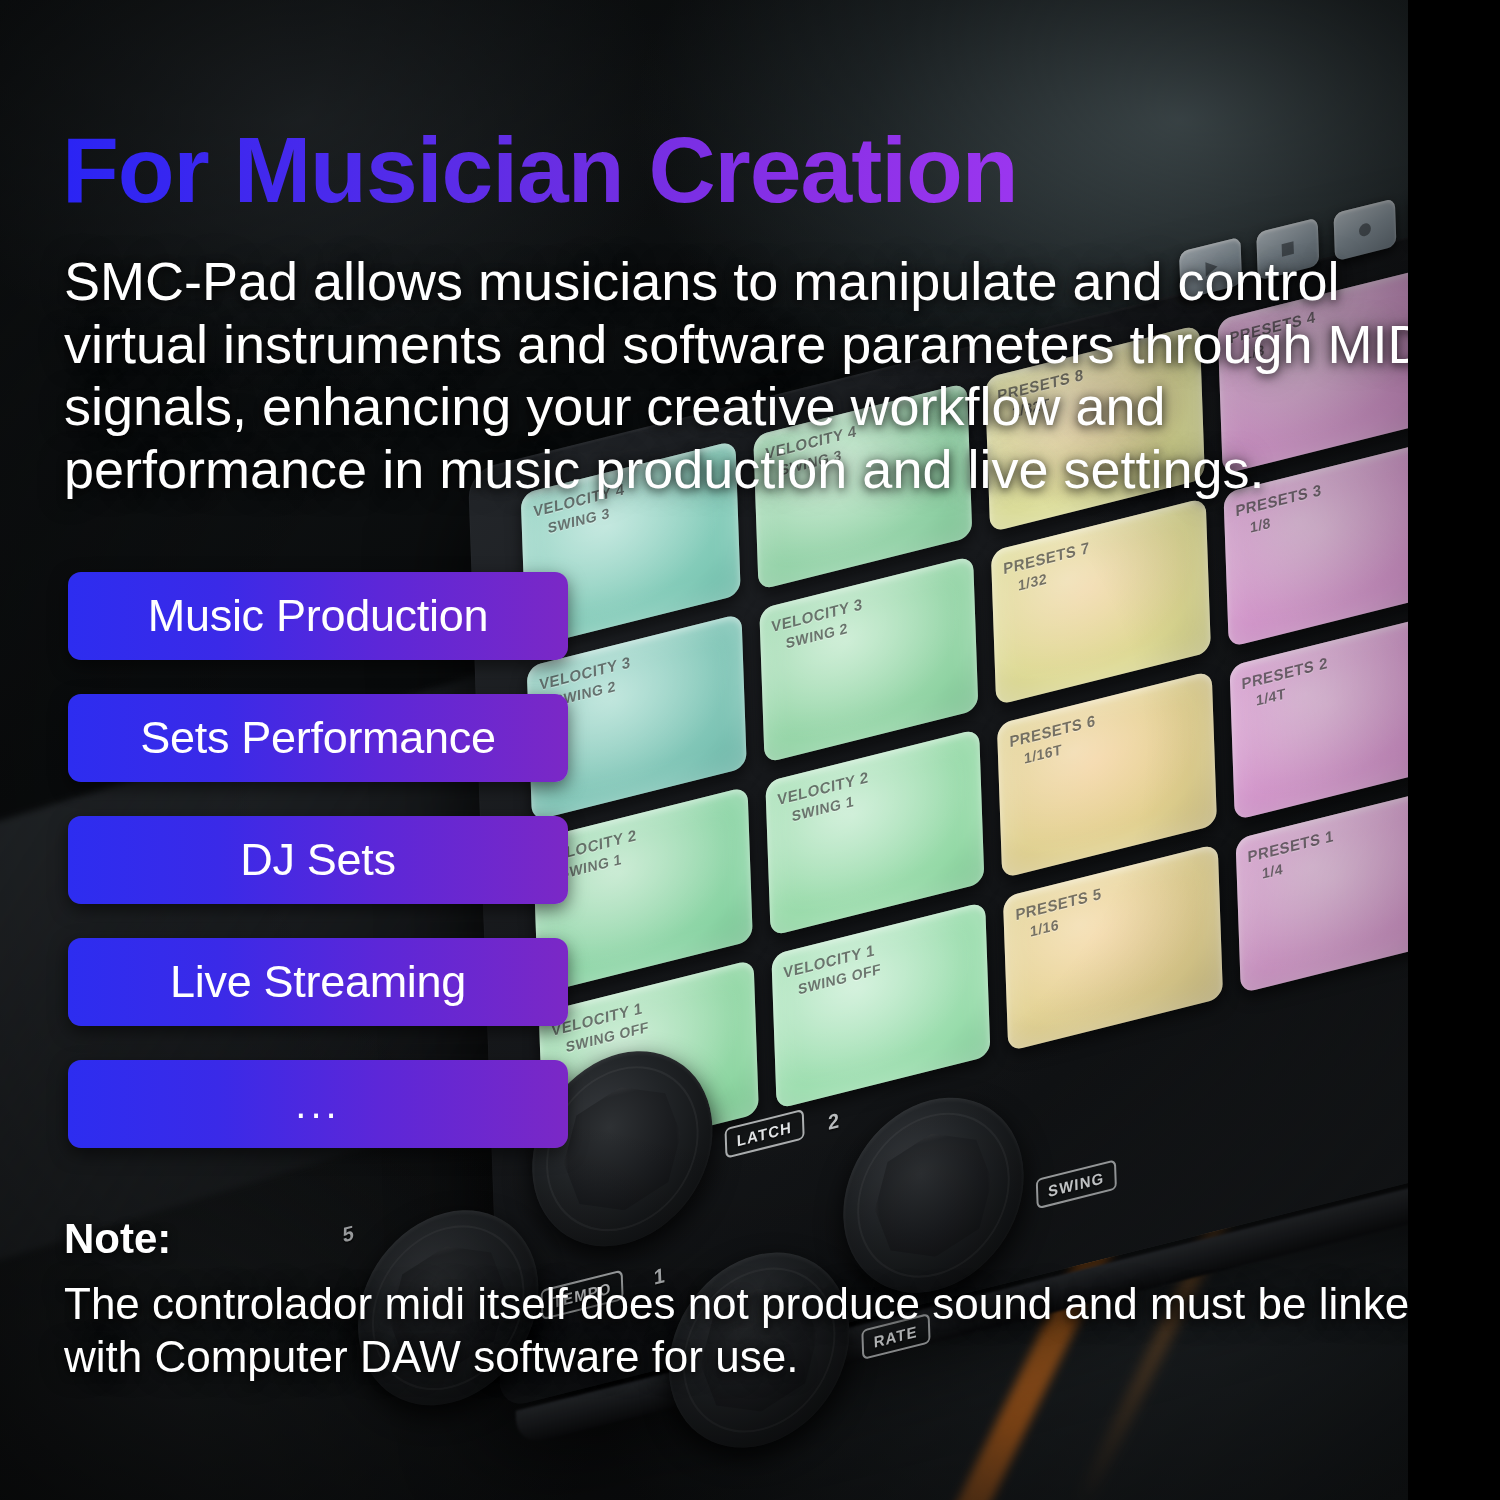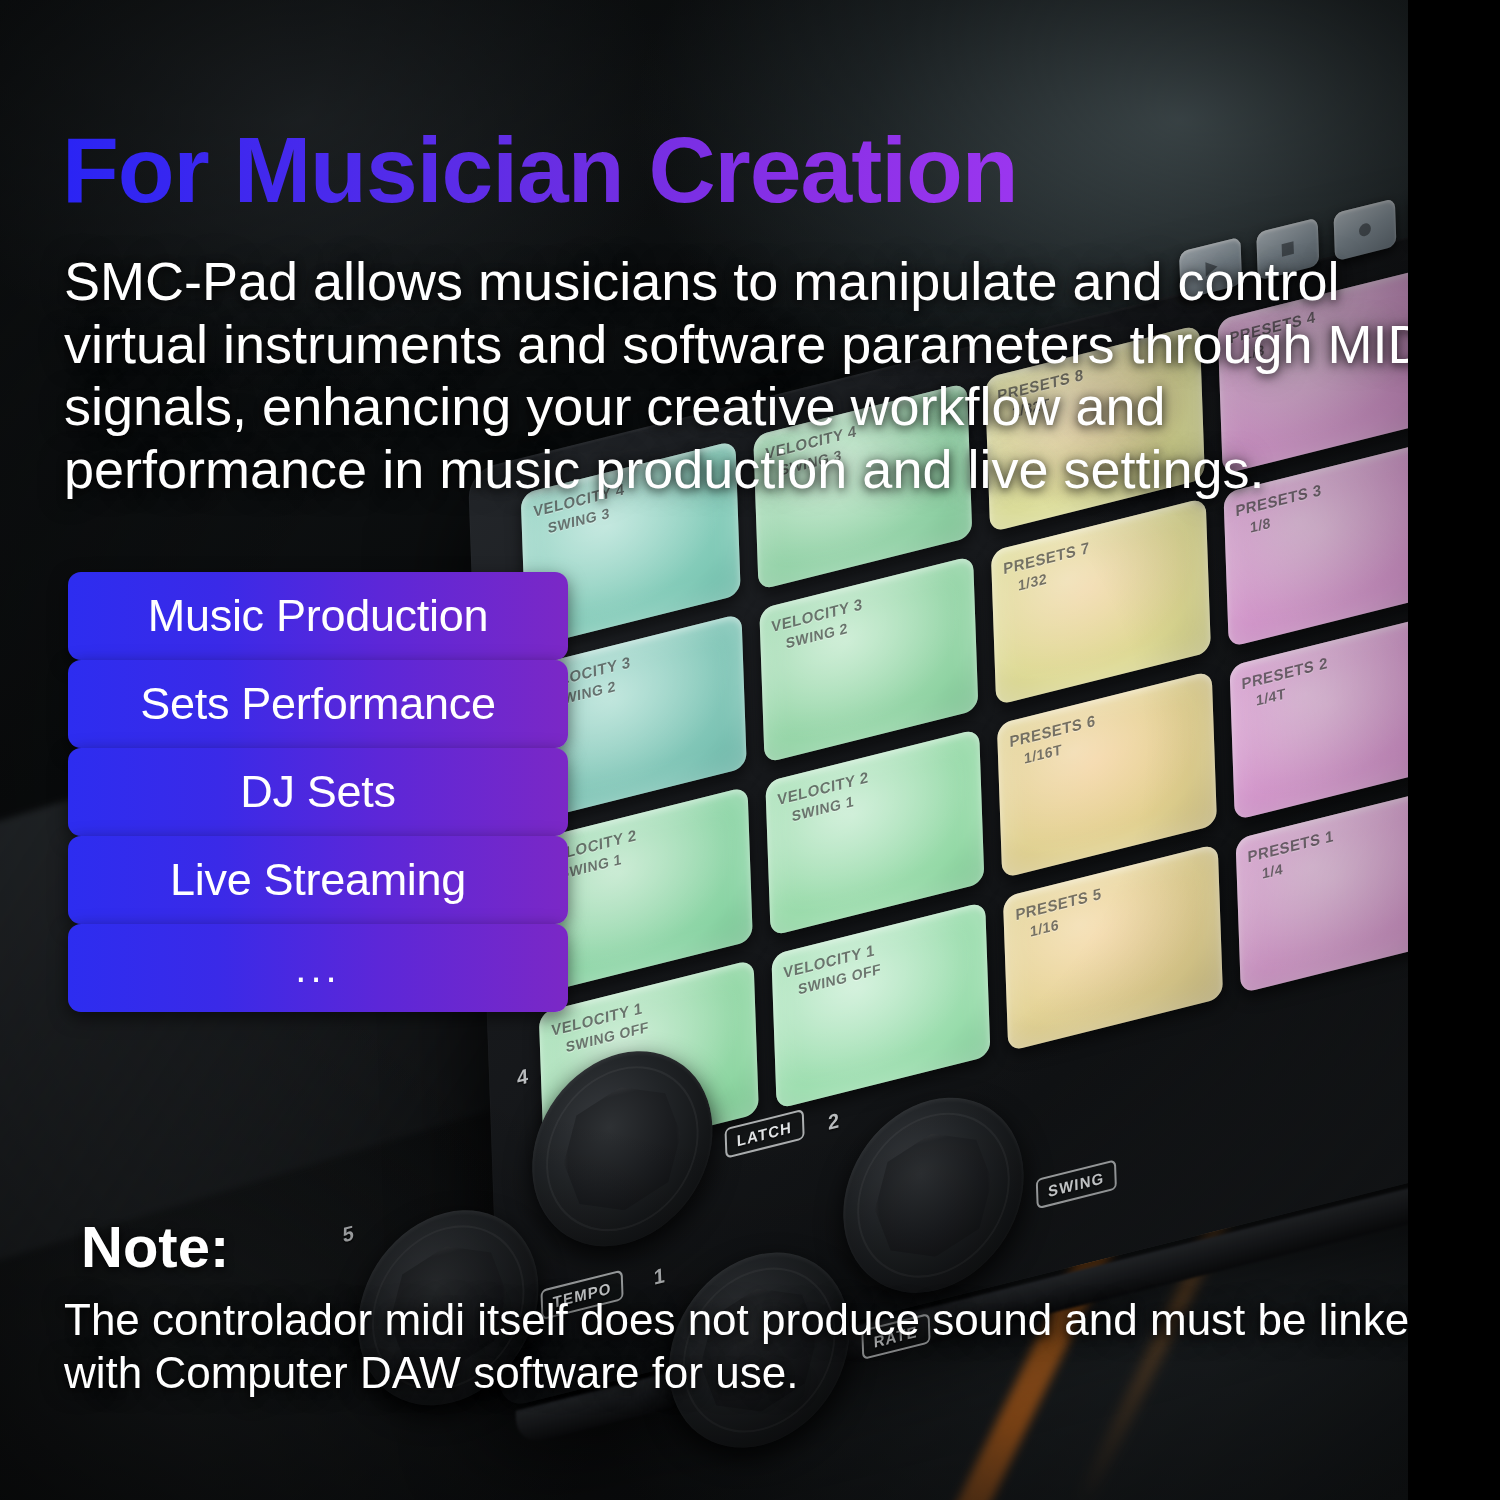--- a/index.html
+++ b/index.html
@@ -218,20 +218,21 @@
     text-shadow: 0 2px 10px rgba(0,0,0,0.85), 0 0 26px rgba(0,0,0,0.6);
   }
 
   .pills {
     position: absolute;
     left: 68px;
     top: 572px;
     width: 500px;
     display: flex;
     flex-direction: column;
+    gap: 34px;
   }
   .pill {
     height: 88px;
     border-radius: 13px;
     background: linear-gradient(90deg, #2d2df0 0%, #3a2ae8 30%, #5c27d8 62%, #7b28c6 100%);
     display: flex;
     align-items: center;
     justify-content: center;
     color: #ffffff;
     font-size: 45px;
@@ -240,26 +241,25 @@
   }
   .pill.ellipsis { font-size: 40px; letter-spacing: 4px; }
 
   .note-block {
     position: absolute;
     left: 64px;
     top: 1218px;
     width: 1410px;
   }
   .note-title {
-    font-size: 58px;
+    font-size: 42px;
     font-weight: 700;
     color: #ffffff;
     line-height: 1;
     text-shadow: 0 2px 10px rgba(0,0,0,0.9);
-    margin-left: 17px;
   }
   .note-body {
     margin-top: 18px;
     font-size: 44px;
     line-height: 1.2;
     color: #ffffff;
     text-shadow: 0 2px 10px rgba(0,0,0,0.9), 0 0 24px rgba(0,0,0,0.65);
   }
 </style>
 </head>

